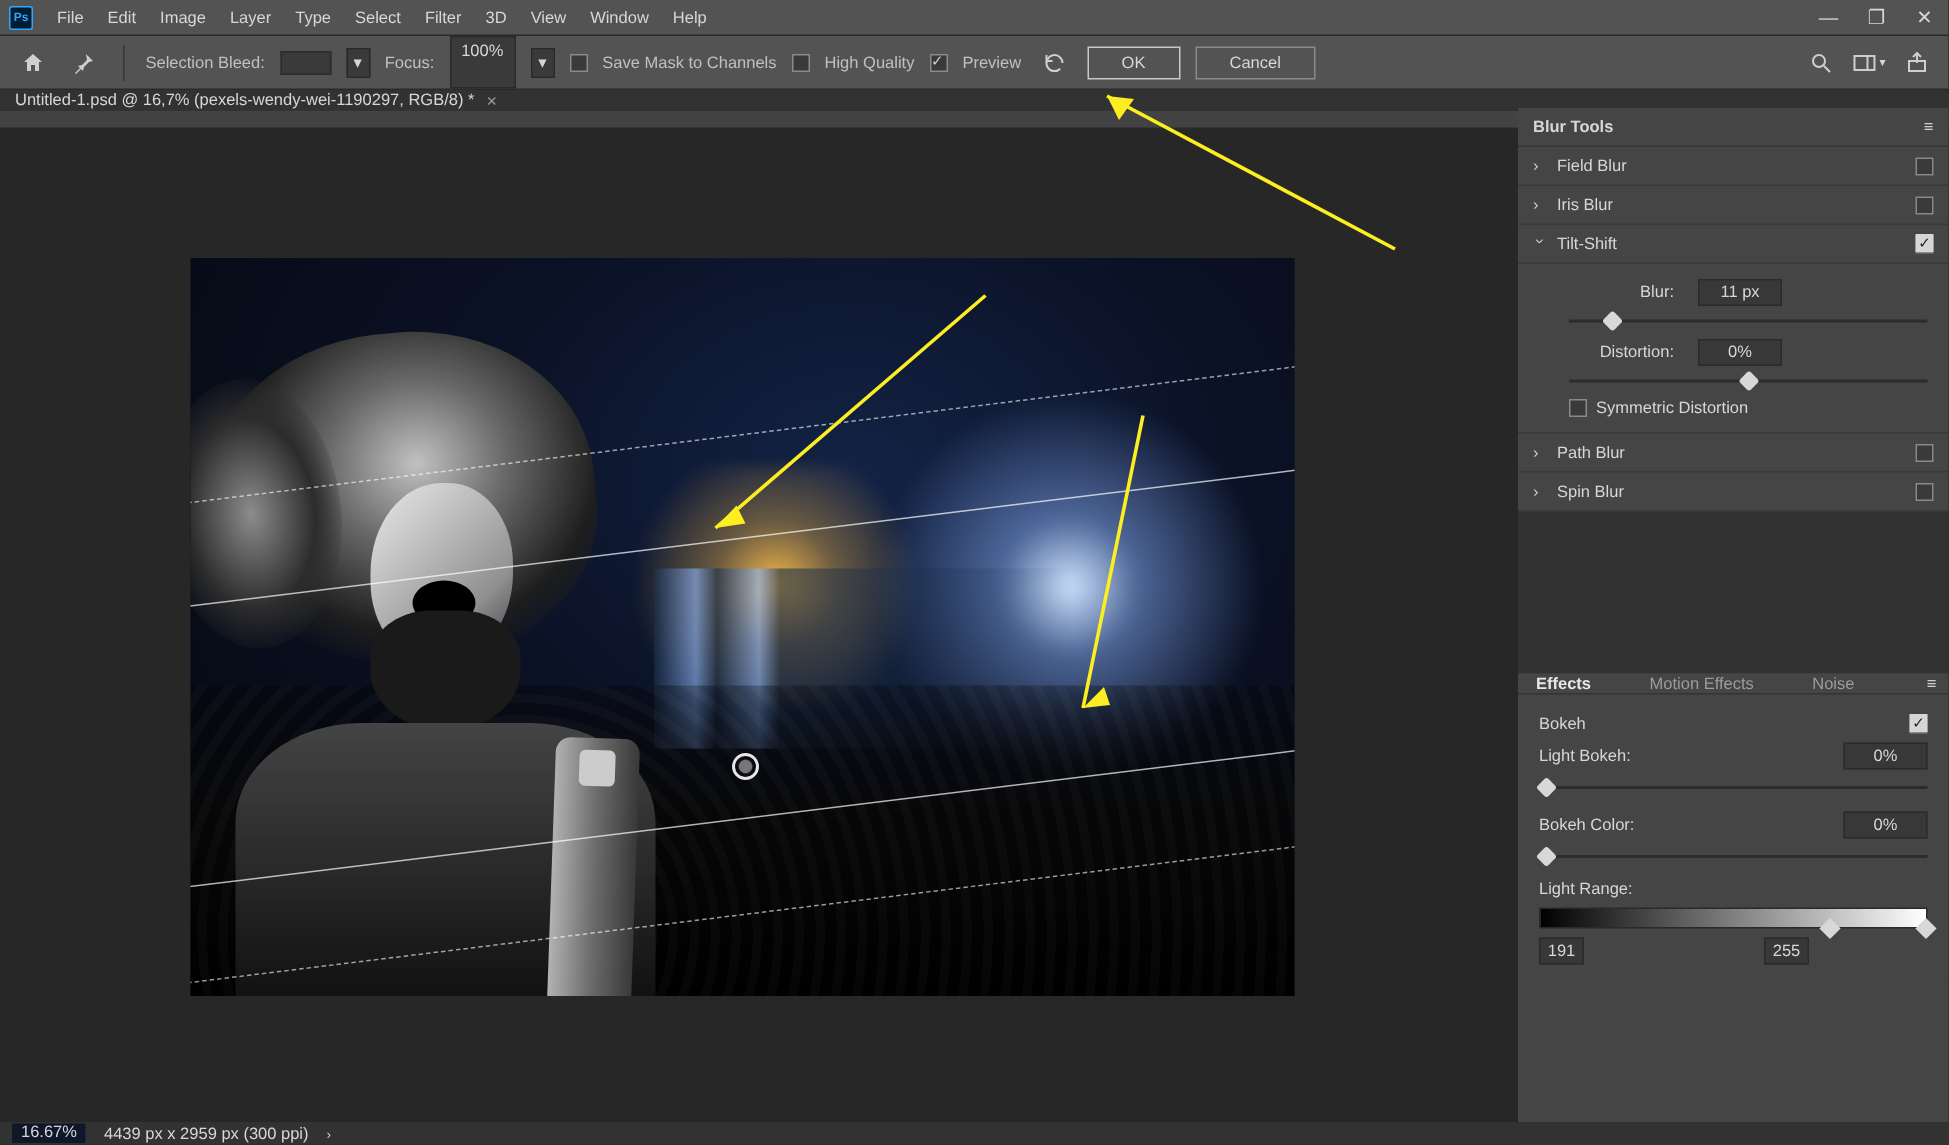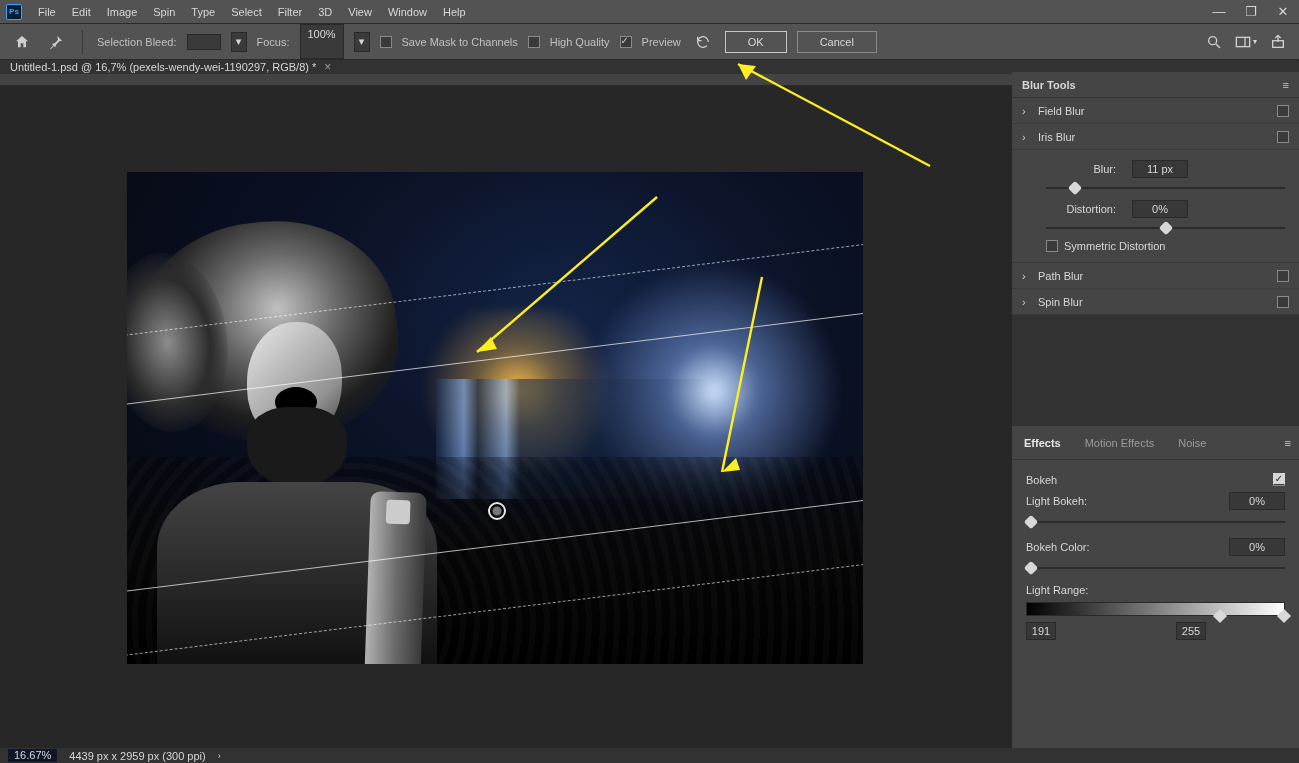--- a/index.html
+++ b/index.html
@@ -79,21 +79,21 @@
 .sub { padding:6px 14px 10px 34px; border-bottom:1px solid #3a3a3a;}
 .prow { display:flex; align-items:center; gap:8px; margin:4px 0;}
 .prow .plbl { width:70px; text-align:right; }
 .valbox { width:56px; height:18px; background:#383838; border:1px solid #2a2a2a; text-align:center; line-height:16px; }
 .slider { position:relative; height:12px; margin:2px 0 6px 0;}
 .slider .track { position:absolute; left:0; right:0; top:5px; height:2px; background:#2c2c2c;}
 .slider .thumb { position:absolute; top:1px; width:10px; height:10px; background:#d8d8d8; border-radius:2px; transform:translateX(-50%) rotate(45deg);}
 .pchk { display:flex; align-items:center; gap:6px; margin-top:4px;}
 .panel-spacer { flex:1; background:#323232; min-height:70px;}
 
-.eff-tabs { height:34px; display:flex; align-items:center; border-bottom:1px solid #353535; }
+.eff-tabs { height:14px; display:flex; align-items:center; border-bottom:1px solid #353535;gap:15px; }
 .eff-tabs .etab { padding:0 12px; display:flex; align-items:center; color:#9c9c9c; cursor:default;}
 .eff-tabs .etab.active { background:#454545; color:#e6e6e6; font-weight:600;}
 .eff-body { padding:8px 14px 12px; }
 .erow { display:flex; align-items:center; margin:6px 0; gap:8px;}
 .erow .elbl { flex:1; }
 .gradbar { position:relative; height:14px; background:linear-gradient(90deg,#000 0%,#fff 100%); border:1px solid #2a2a2a; margin:4px 0 2px;}
 .gradbar .gthumb { position:absolute; bottom:-6px; width:10px; height:10px; background:#d8d8d8; transform:translateX(-50%) rotate(45deg);}
 .twoval { display:flex; gap:120px; margin-top:6px;}
 .twoval .valbox{ width:30px;}
 
@@ -103,21 +103,21 @@
 .status .arr { font-size:9px; color:#cfcfcf;}
 </style>
 </head>
 <body>
 
 <div class="menubar">
   <div class="ps-icon">Ps</div>
   <div class="mi">File</div>
   <div class="mi">Edit</div>
   <div class="mi">Image</div>
-  <div class="mi">Spin</div>
+  <div class="mi">Layer</div>
   <div class="mi">Type</div>
   <div class="mi">Select</div>
   <div class="mi">Filter</div>
   <div class="mi">3D</div>
   <div class="mi">View</div>
   <div class="mi">Window</div>
   <div class="mi">Help</div>
   <div class="window-ctrls">
     <span>—</span>
     <span>❐</span>
@@ -237,20 +237,26 @@
       <span>Field Blur</span>
       <span class="fill"></span>
       <span class="tiny-chk"></span>
     </div>
     <div class="row">
       <span class="arr">›</span>
       <span>Iris Blur</span>
       <span class="fill"></span>
       <span class="tiny-chk"></span>
     </div>
+    <div class="row">
+      <span class="arr" style="transform:rotate(90deg);display:inline-block;">›</span>
+      <span>Tilt-Shift</span>
+      <span class="fill"></span>
+      <span class="tiny-chk on"></span>
+    </div>
     <div class="sub">
       <div class="prow">
         <span class="plbl">Blur:</span>
         <span class="fill"></span>
         <span class="valbox">11 px</span>
       </div>
       <div class="slider">
           <div class="track"></div>
           <div class="thumb" style="left:12%;"></div>
         </div>

